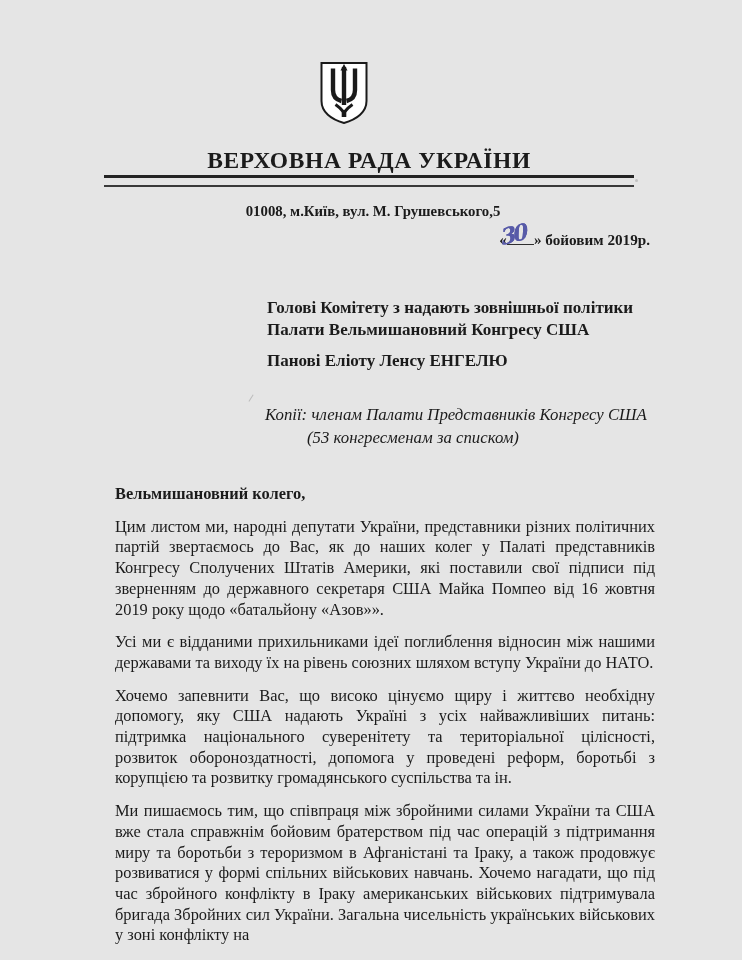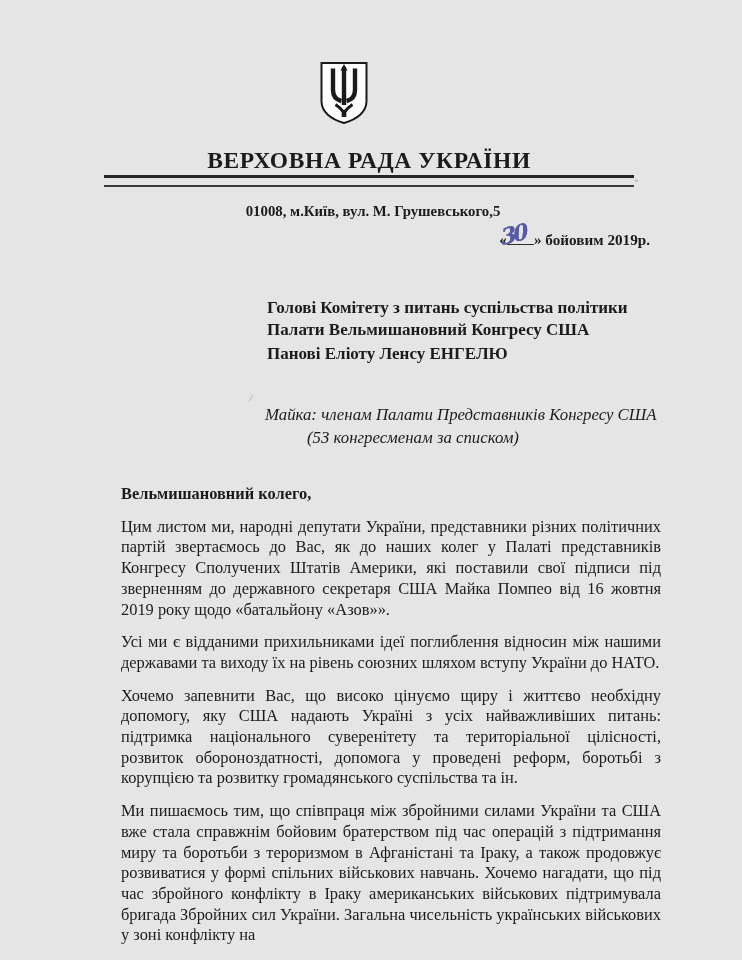--- a/index.html
+++ b/index.html
@@ -91,41 +91,41 @@
   .recipient {
     position: absolute;
     left: 267px;
     top: 297px;
     font-size: 17px;
     font-weight: bold;
     line-height: 21.5px;
     white-space: nowrap;
   }
   .recipient .person {
-    margin-top: 3px;
+    margin-top: 10px;
   }
 
   
   .copies {
     position: absolute;
     left: 265px;
     top: 404px;
     font-size: 16.8px;
     font-style: italic;
     line-height: 22.5px;
     white-space: nowrap;
   }
   .copies .indent {
     padding-left: 42px;
   }
 
   
   .letter-body {
     position: absolute;
-    left: 121px;
+    left: 115px;
     top: 484px;
     width: 540px;
     font-size: 16.4px;
     line-height: 20.7px;
     text-align: justify;
   }
   .salutation {
     font-weight: bold;
     margin: 0 0 8px 0;
     text-align: left;
@@ -176,27 +176,27 @@
 
   <div class="org-title">ВЕРХОВНА РАДА УКРАЇНИ</div>
 
   <div class="double-rule"></div>
 
   <div class="org-address">01008, м.Київ, вул. М. Грушевського,5</div>
 
   <div class="date-line"><span>«</span><span class="day-slot"><span class="day-ink">30</span></span><span>» бойовим 2019р.</span></div>
 
   <div class="recipient">
-    <div>Голові Комітету з питань суспільства політики</div>
+    <div>Голові Комітету з надають зовнішньої політики</div>
     <div>Палати Вельмишановний Конгресу США</div>
     <div class="person">Панові Еліоту Ленсу ЕНГЕЛЮ</div>
   </div>
 
   <div class="copies">
-    <div>Майка: членам Палати Представників Конгресу США</div>
+    <div>Копії: членам Палати Представників Конгресу США</div>
     <div class="indent">(53 конгресменам за списком)</div>
   </div>
 
   <div class="letter-body">
     <p class="salutation">Вельмишановний колего,</p>
     <p>Цим листом ми, народні депутати України, представники різних політичних партій звертаємось до Вас, як до наших колег у Палаті представників Конгресу Сполучених Штатів Америки, які поставили свої підписи під зверненням до державного секретаря США Майка Помпео від 16 жовтня 2019 року щодо «батальйону «Азов»».</p>
     <p>Усі ми є відданими прихильниками ідеї поглиблення відносин між нашими державами та виходу їх на рівень союзних шляхом вступу України до НАТО.</p>
     <p>Хочемо запевнити Вас, що високо цінуємо щиру і життєво необхідну допомогу, яку США надають Україні з усіх найважливіших питань: підтримка національного суверенітету та територіальної цілісності, розвиток обороноздатності, допомога у проведені реформ, боротьбі з корупцією та розвитку громадянського суспільства та ін.</p>
     <p>Ми пишаємось тим, що співпраця між збройними силами України та США вже стала справжнім бойовим братерством під час операцій з підтримання миру та боротьби з тероризмом в Афганістані та Іраку, а також продовжує розвиватися у формі спільних військових навчань. Хочемо нагадати, що під час збройного конфлікту в Іраку американських військових підтримувала бригада Збройних сил України. Загальна чисельність українських військових у зоні конфлікту на</p>
   </div>

